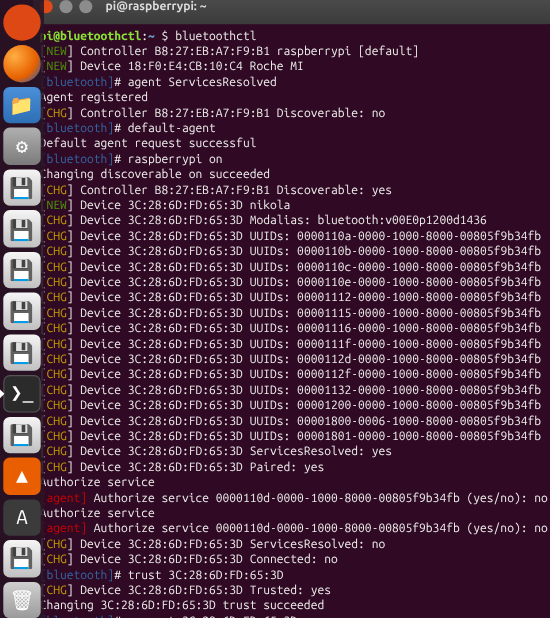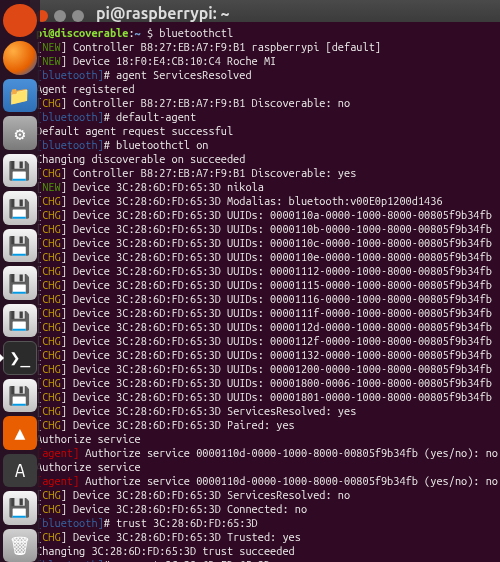--- a/index.html
+++ b/index.html
@@ -67,26 +67,26 @@
     width: 470px;
     height: 562px;
     background: #300a24;
     display: flex;
     flex-direction: column;
   }
   .titlebar {
     height: 22px;
     background: linear-gradient(#4a4a4a, #3b3b3b);
     display: flex;
-    align-items: flex-end;
+    align-items: flex-start;
     padding: 0 6px;
     gap: 6px;
     color: #ddd;
     font-family: Ubuntu, sans-serif;
-    font-size: 16px;
+    font-size: 11px;
   }
   .win-btn {
     width: 12px; height: 12px; border-radius: 50%;
     display: inline-block;
   }
   .btn-close { background: #df4a16; }
   .btn-min { background: #8c8c8c; }
   .btn-max { background: #8c8c8c; }
   .title-text { margin-left: 6px; font-weight: bold; }
 
@@ -127,29 +127,29 @@
   <div class="launcher-item trash">🗑</div>
 </div>
 
 <div class="window">
   <div class="titlebar">
     <span class="win-btn btn-close"></span>
     <span class="win-btn btn-min"></span>
     <span class="win-btn btn-max"></span>
     <span class="title-text">pi@raspberrypi: ~</span>
   </div>
-  <div class="term"><span class="p-green">pi@discoverable</span><span class="p-white">:</span><span class="p-blue">~</span><span class="p-white"> $ </span><span class="p-white">bluetoothctl</span>
+  <div class="term"><span class="p-green">pi@bluetoothctl</span><span class="p-white">:</span><span class="p-blue">~</span><span class="p-white"> $ </span><span class="p-white">bluetoothctl</span>
 <span><span>[</span><span class="tag-new">NEW</span><span>] Controller B8:27:EB:A7:F9:B1 raspberrypi [default]</span></span>
 <span><span>[</span><span class="tag-new">NEW</span><span>] Device 18:F0:E4:CB:10:C4 Roche MI</span></span>
 <span><span class="bt">[bluetooth]</span><span># agent ServicesResolved</span></span>
 <span>Agent registered</span>
 <span><span>[</span><span class="tag-chg">CHG</span><span>] Controller B8:27:EB:A7:F9:B1 Discoverable: no</span></span>
 <span><span class="bt">[bluetooth]</span><span># default-agent</span></span>
 <span>Default agent request successful</span>
-<span><span class="bt">[bluetooth]</span><span># bluetoothctl on</span></span>
+<span><span class="bt">[bluetooth]</span><span># raspberrypi on</span></span>
 <span>Changing discoverable on succeeded</span>
 <span><span>[</span><span class="tag-chg">CHG</span><span>] Controller B8:27:EB:A7:F9:B1 Discoverable: yes</span></span>
 <span><span>[</span><span class="tag-new">NEW</span><span>] Device 3C:28:6D:FD:65:3D nikola</span></span>
 <span><span>[</span><span class="tag-chg">CHG</span><span>] Device 3C:28:6D:FD:65:3D Modalias: bluetooth:v00E0p1200d1436</span></span>
 <span><span>[</span><span class="tag-chg">CHG</span><span>] Device 3C:28:6D:FD:65:3D UUIDs: 0000110a-0000-1000-8000-00805f9b34fb</span></span>
 <span><span>[</span><span class="tag-chg">CHG</span><span>] Device 3C:28:6D:FD:65:3D UUIDs: 0000110b-0000-1000-8000-00805f9b34fb</span></span>
 <span><span>[</span><span class="tag-chg">CHG</span><span>] Device 3C:28:6D:FD:65:3D UUIDs: 0000110c-0000-1000-8000-00805f9b34fb</span></span>
 <span><span>[</span><span class="tag-chg">CHG</span><span>] Device 3C:28:6D:FD:65:3D UUIDs: 0000110e-0000-1000-8000-00805f9b34fb</span></span>
 <span><span>[</span><span class="tag-chg">CHG</span><span>] Device 3C:28:6D:FD:65:3D UUIDs: 00001112-0000-1000-8000-00805f9b34fb</span></span>
 <span><span>[</span><span class="tag-chg">CHG</span><span>] Device 3C:28:6D:FD:65:3D UUIDs: 00001115-0000-1000-8000-00805f9b34fb</span></span>

